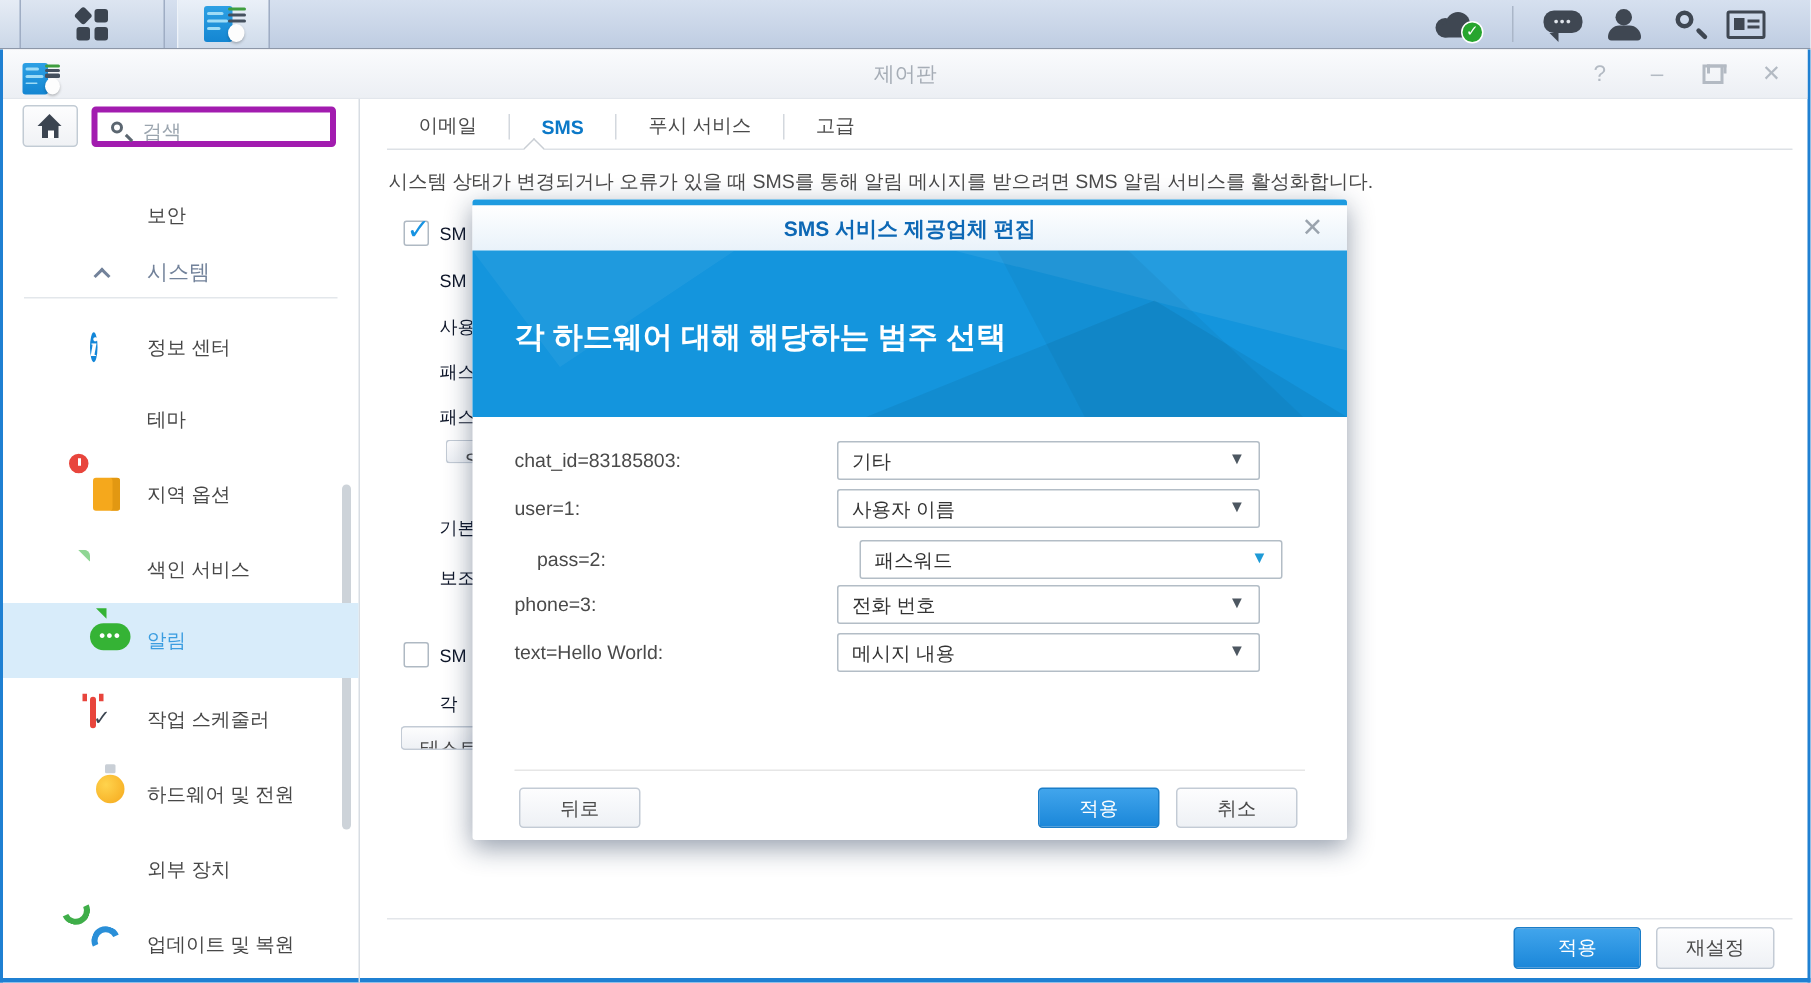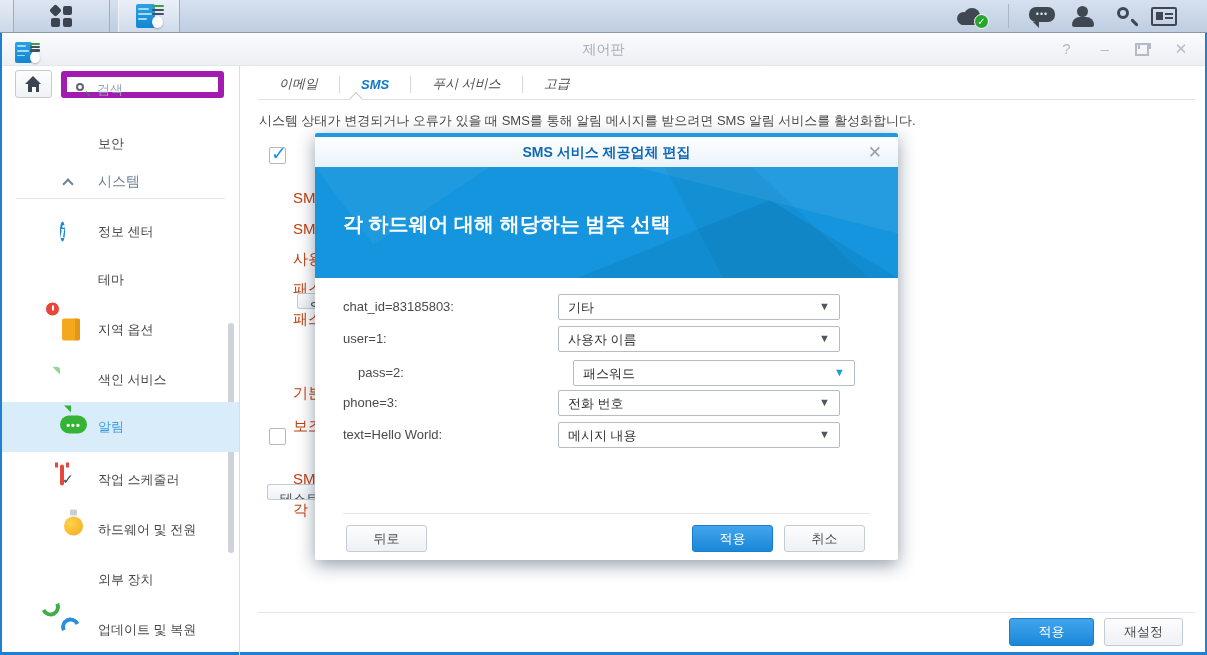--- a/index.html
+++ b/index.html
@@ -78,21 +78,21 @@
 
   
   .home-btn { position:absolute; left:13px; top:37px; width:37px; height:28px;
     background:linear-gradient(#fdfdfe,#f0f2f5); border:1px solid #c2cbd4; border-radius:3px; cursor:pointer; }
   .home-glyph { position:absolute; left:9px; top:5px; width:17px; height:16px; }
   .home-glyph .roof{ position:absolute; left:0; top:0; width:0; height:0;
     border-left:8.5px solid transparent; border-right:8.5px solid transparent; border-bottom:8px solid #3b4450;}
   .home-glyph .base{ position:absolute; left:3px; bottom:0; width:11px; height:8px; background:#3b4450;}
   .home-glyph .door{ position:absolute; left:6.5px; bottom:0; width:4px; height:5px; background:#fff;}
   .search-box { position:absolute; left:59px; top:38px; width:163px; height:27px;
-    background:#fff; border:6px solid #a21caf; border-radius:3px; }
+    background:#fff; border:4px solid #a21caf; border-radius:3px; }
   .search-box .mag { position:absolute; left:9px; top:6px; width:14px; height:14px; }
   .search-box .mag .ring{ position:absolute; left:0; top:0; width:8px; height:8px; border:2px solid #5b6670; border-radius:50%;}
   .search-box .mag .stick{ position:absolute; right:1px; bottom:0; width:2px; height:6px; background:#5b6670; transform:rotate(-45deg);}
   .search-box input { position:absolute; left:30px; top:1px; width:125px; height:22px; border:none; outline:none;
     font-size:13px; color:#444; font-family:inherit; background:transparent; }
   .search-box input::placeholder { color:#9aa4ae; }
 
   
   .side-divider { position:absolute; left:237px; top:33px; width:1px; height:589px; background:#d8dde3; }
   .side-scroll { position:absolute; left:226px; top:290px; width:6px; height:230px; background:#cdd3d9; border-radius:3px; }
@@ -150,33 +150,33 @@
   .ic-ext { position:relative; width:100%; height:100%; background:#2fa83a; border-radius:4px; }
   .ic-ext .arr { position:absolute; left:0; top:3px; width:100%; text-align:center; color:#fff; font-size:13px; font-weight:bold; }
   .ic-ext .bar { position:absolute; left:5px; bottom:4px; width:17px; height:3px; background:#fff; }
   .ic-update { position:relative; width:100%; height:100%; }
   .ic-update .a1 { position:absolute; left:1px; top:1px; width:19px; height:19px; border-radius:50%;
     border:4px solid #2a8fd8; border-right-color:transparent; border-bottom-color:transparent; transform:rotate(20deg); }
   .ic-update .a2 { position:absolute; right:0px; bottom:0px; width:19px; height:19px; border-radius:50%;
     border:4px solid #3fae49; border-left-color:transparent; border-top-color:transparent; transform:rotate(20deg); }
 
   
-  .tabbar { position:absolute; left:256px; top:37px; height:28px; display:flex; align-items:center;font-style:italic; }
+  .tabbar { position:absolute; left:256px; top:37px; height:28px; display:flex; align-items:center; }
   .tab { padding:0 21px; font-size:13px; color:#4a4a4a; cursor:pointer; white-space:nowrap; }
   .tab.active { color:#0c79c8; font-weight:bold; }
   .tab-sep { width:1px; height:17px; background:#d3d8de; }
   .tab-underline { position:absolute; left:256px; right:10px; top:66px; border-top:1px solid #dde1e6; }
   .tab-notch { position:absolute; left:93px; top:-6px; width:10px; height:10px; background:#fff;
     border-left:1px solid #c9ced4; border-top:1px solid #c9ced4; transform:rotate(45deg); }
   .desc { position:absolute; left:257px; top:79px; width:945px; font-size:13px; color:#4a4a4a; }
 
   
   .chk-box { position:absolute; width:17px; height:17px; background:#fff; border:1px solid #afb9c3; border-radius:2px; }
   .chk-box.checked:after { content:"✓"; position:absolute; left:1px; top:-6px; color:#1793e2; font-size:19px; font-weight:bold; }
-  .bg-txt { position:absolute; font-size:15px; color:#c2410c; white-space:nowrap; overflow:hidden;margin-top:40px; }
+  .bg-txt { position:absolute; font-size:12px; color:#0f172a; white-space:nowrap; overflow:hidden; }
   .bg-btn { position:absolute; height:16px; overflow:hidden; background:linear-gradient(#fdfdfe,#eef1f5);
     border:1px solid #c3cbd5; border-radius:3px 0 0 3px; border-right:none; font-size:13px; color:#4a4a4a;
     padding:5px 0 0 12px; white-space:nowrap; }
 
   .footer-rule { position:absolute; left:256px; right:10px; top:579px; border-top:1px solid #e3e6ea; }
   .btn { display:inline-block; text-align:center; font-size:13px; border-radius:3px; cursor:pointer;
     font-family:inherit; white-space:nowrap; }
   .btn-blue { background:linear-gradient(#41a5ec,#1b87d9); border:1px solid #1a7dc8; color:#fff; }
   .btn-plain { background:linear-gradient(#fdfdfe,#eef1f5); border:1px solid #c3cbd5; color:#4a4a4a; }
   .apply-main { position:absolute; left:1007px; top:585px; width:85px; height:28px; line-height:26px; }

